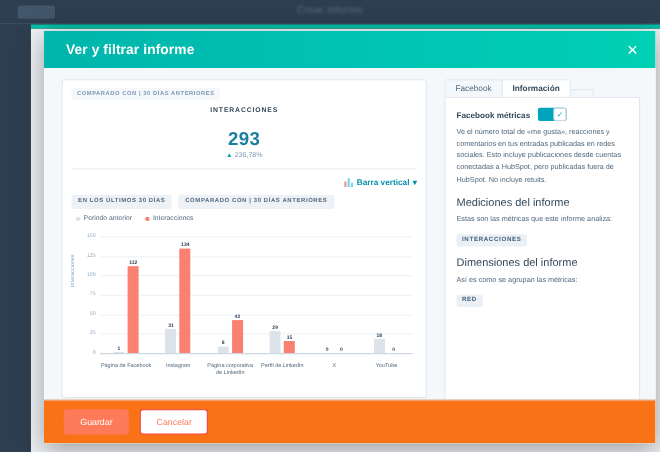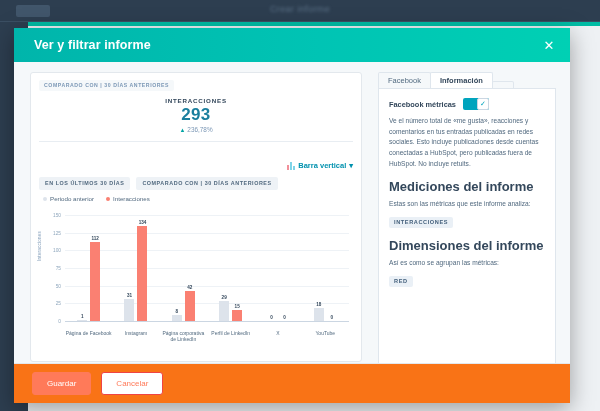--- a/index.html
+++ b/index.html
@@ -38,21 +38,21 @@
     position: absolute; left: 28px; top: 26px; width: 572px; height: 385px;
     background: #eef1f4;
   }
   #bg-left-rail {
     position: absolute; left: 0; top: 22px; width: 28px; height: 389px;
     background: #2d3e50;
   }
 
   
   #modal {
-    position: absolute; left: 14px; top: 28px;
+    position: absolute; left: 40px; top: 28px;
     width: 556px; height: 375px;
     background: #ffffff;
     box-shadow: 0 6px 22px rgba(0,0,0,.35);
     overflow: hidden;
   }
   #modal-header {
     position: relative;
     height: 34px;
     background: linear-gradient(90deg, #00b5ab 0%, #00c4b4 55%, #00d0b4 100%);
     display: flex; align-items: center;
@@ -106,21 +106,21 @@
   }
   #kpi-wrap {
     text-align: center;
     margin-top: 6px;
   }
   #kpi-label {
     font-size: 6.2px; font-weight: bold; letter-spacing: .8px;
     color: #33475b;
   }
   #kpi-value {
-    font-size: 17px; font-weight: bold; color: #1b7f9e; margin-top: 1px;
+    font-size: 17px; font-weight: bold; color: #1b7f9e; margin-top: 13px;
     letter-spacing: .3px;
   }
   #kpi-delta {
     margin-top: 1px;
     font-size: 6.4px; color: #7c98b6;
   }
   #kpi-delta .tri {
     color: #00a4a4; font-size: 6px; margin-right: 2px;
   }
   #kpi-divider {
@@ -267,21 +267,21 @@
     background: #ffffff;
     border: 1px solid #cbd6e2;
     border-radius: 2px;
     display: flex; align-items: center; justify-content: center;
     font-size: 7px; color: #00a4bd;
   }
   .body-text {
     font-size: 6.6px; color: #51697f; line-height: 1.62;
   }
   .sec-head {
-    font-size: 13px; font-weight: bold; color: #33475b;
+    font-size: 10px; font-weight: normal; color: #33475b;
     margin-top: 10px; margin-bottom: 5px;
   }
   .tag {
     display: inline-block;
     margin-top: 5px;
     padding: 2px 5px 3px 5px;
     background: #eaf0f6;
     border-radius: 2px;
     font-size: 5.6px; font-weight: bold; letter-spacing: .6px;
     color: #44607c;

